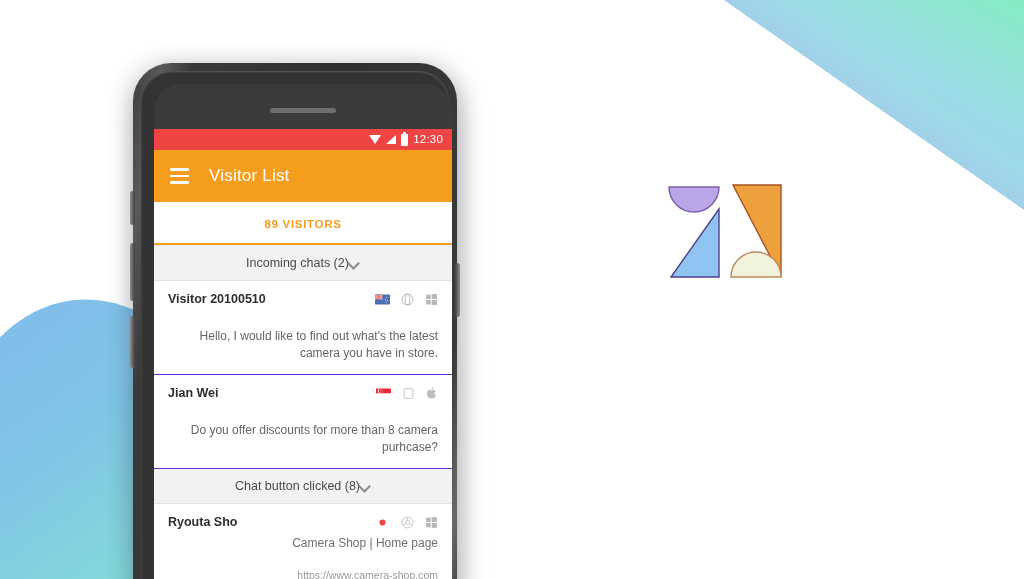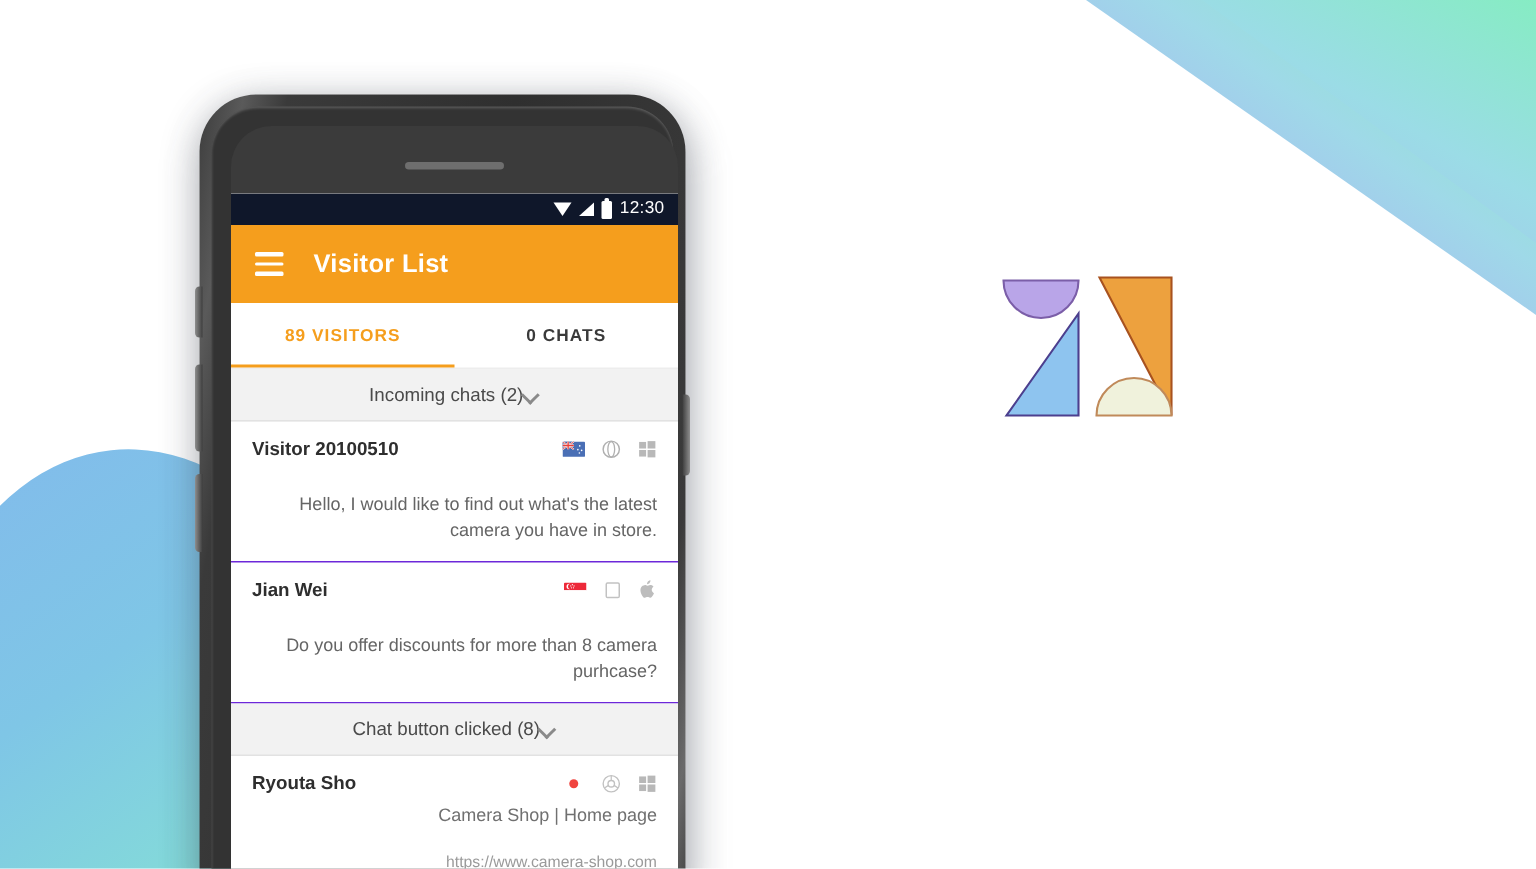--- a/index.html
+++ b/index.html
@@ -148,21 +148,21 @@
     top: 45px;
     width: 298px;
     height: 489px;
     background: #ffffff;
     overflow: hidden;
   }
 
   
   .statusbar {
     height: 21px;
-    background: #0f172a;
+    background: #ef4444;
     display: flex;
     align-items: center;
     justify-content: flex-end;
     padding-right: 9px;
     gap: 5px;
   }
   .sb-wifi {
     width: 0; height: 0;
     border-left: 6px solid transparent;
     border-right: 6px solid transparent;
@@ -213,21 +213,21 @@
   }
   .hamburger span {
     display: block;
     height: 2.5px;
     background: #ffffff;
     border-radius: 1px;
   }
   .appbar-title {
     color: #ffffff;
     font-size: 17px;
-    font-weight: 700;
+    font-weight: 400;
     letter-spacing: 0.2px;
   }
 
   
   .tabs {
     display: flex;
     height: 43px;
     background: #ffffff;
     border-bottom: 1px solid #ededed;
   }
@@ -375,21 +375,20 @@
             <div class="hamburger">
               <span></span>
               <span></span>
               <span></span>
             </div>
             <div class="appbar-title">Visitor List</div>
           </div>
 
           <div class="tabs">
             <div class="tab active">89 VISITORS</div>
-            <div class="tab">0 CHATS</div>
           </div>
 
           <div class="list">
 
             <div class="section-header">
               <div class="section-title">Incoming chats (2)</div>
               <div class="chevron"></div>
             </div>
 
             <div class="visitor-row">

